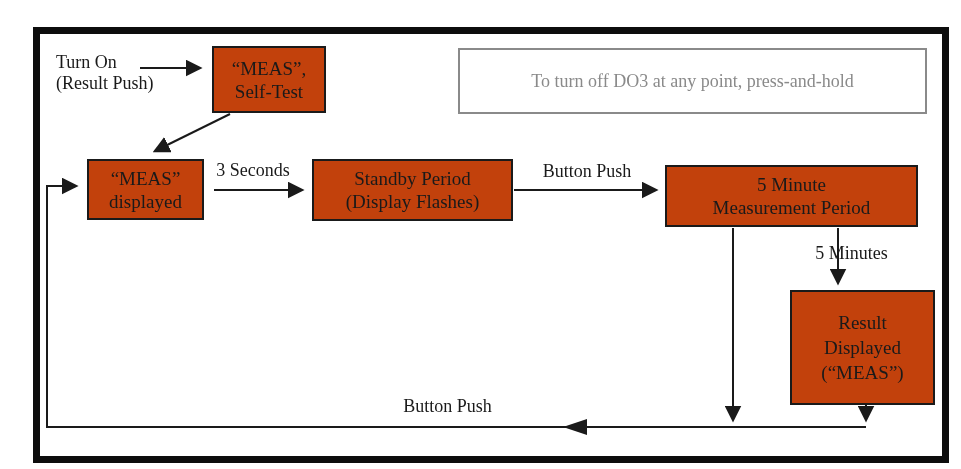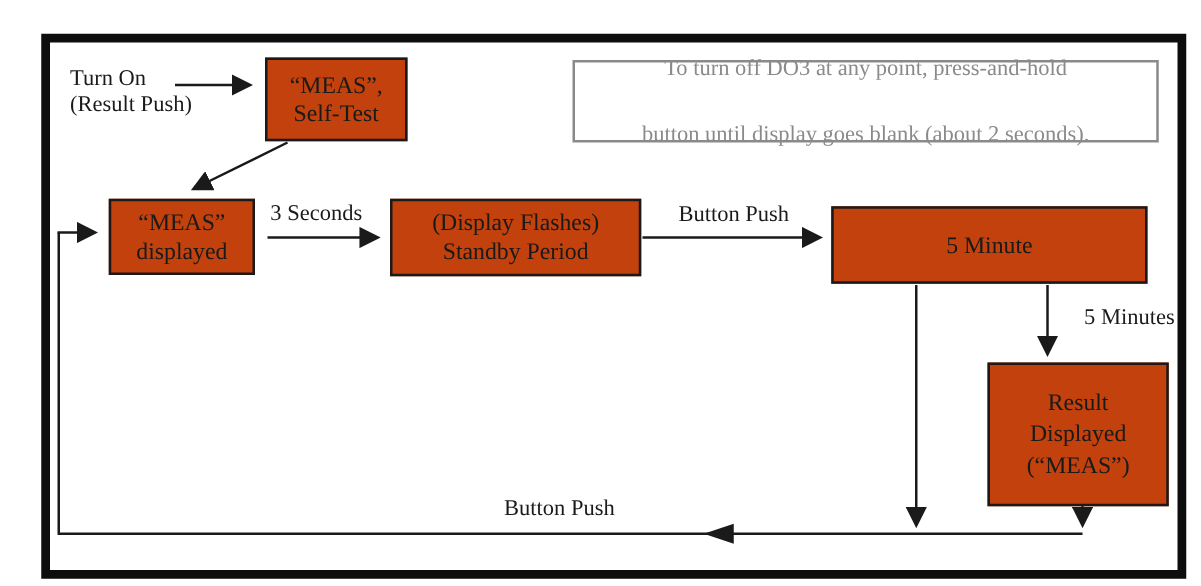--- a/index.html
+++ b/index.html
@@ -107,42 +107,42 @@
     <div>(Result Push)</div>
   </div>
 
   <div class="node" style="left:212px;top:46px;width:114px;height:67px;">
     <div>“MEAS”,</div>
     <div>Self-Test</div>
   </div>
 
   <div class="note" style="left:458px;top:48px;width:469px;height:66px;gap:32px;">
     <div>To turn off DO3 at any point, press-and-hold</div>
-    <div>button until display goes blank (about 2 seconds).</div>
   </div>
 
   <div class="node" style="left:87px;top:159px;width:117px;height:61px;">
     <div>“MEAS”</div>
     <div>displayed</div>
   </div>
 
   <div class="lbl center" style="left:211px;top:160px;width:84px;">3 Seconds</div>
 
   <div class="node" style="left:312px;top:159px;width:201px;height:62px;">
+    <div>Standby Period</div>
     <div>(Display Flashes)</div>
-    <div>Standby Period</div>
   </div>
 
   <div class="lbl center" style="left:514px;top:161px;width:146px;">Button Push</div>
 
   <div class="node" style="left:665px;top:165px;width:253px;height:62px;">
     <div>5 Minute</div>
+    <div>Measurement Period</div>
   </div>
 
-  <div class="lbl center" style="left:856px;top:243px;width:95px;">5 Minutes</div>
+  <div class="lbl center" style="left:804px;top:243px;width:95px;">5 Minutes</div>
 
   <div class="node result-box" style="left:790px;top:290px;width:145px;height:115px;">
     <div>Result</div>
     <div>Displayed</div>
     <div>(“MEAS”)</div>
   </div>
 
   <div class="lbl center" style="left:390px;top:396px;width:115px;">Button Push</div>
 
 </div>

